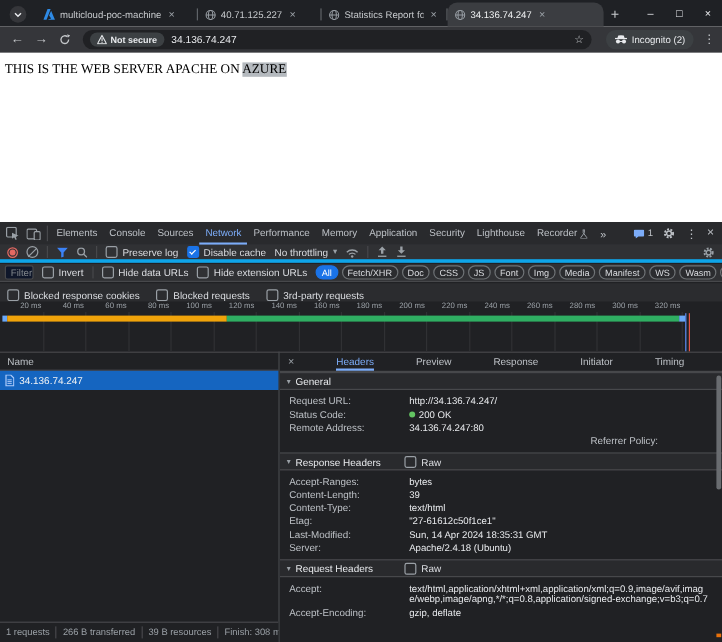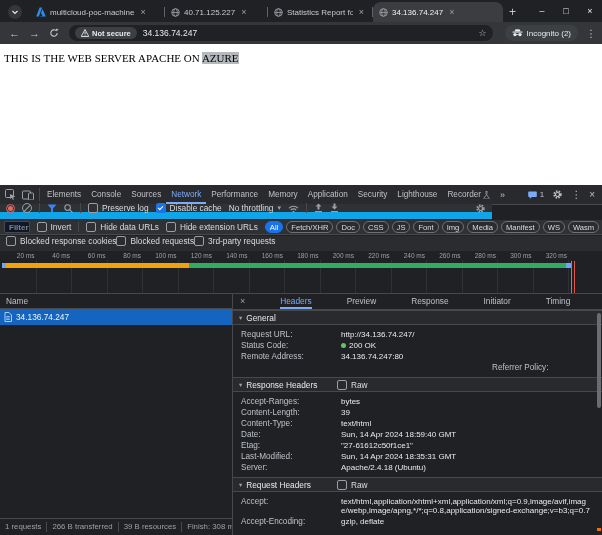--- a/index.html
+++ b/index.html
@@ -36,41 +36,41 @@
   .dt-tabbar{position:absolute;top:0;left:0;width:602px;height:19px;background:#292a2d;border-bottom:1px solid #47484b;display:flex;align-items:center;}
   .dt-lefticons{display:flex;align-items:center;gap:6px;padding:0 5px;border-right:1px solid #47484b;height:13px;}
   .dt-tabs{display:flex;align-items:center;height:100%;margin-left:2px;}
   .dt-tab{height:100%;display:flex;align-items:center;gap:2px;padding:0 5px;font-size:8.2px;color:#bdc1c6;white-space:nowrap;}
   .dt-tab.active{color:#7cacf8;box-shadow:inset 0 -2px 0 #7cacf8;}
   .dt-more{font-size:9px;color:#bdc1c6;padding:0 5px;}
   .dt-righticons{margin-left:auto;display:flex;align-items:center;gap:8px;padding-right:7px;}
   .issues{display:flex;align-items:center;gap:3px;}
   .issues .n{font-size:8px;color:#bdc1c6;}
   .dt-close{color:#bdc1c6;font-size:10px;}
-  .dt-row2{position:absolute;top:19px;left:0;width:492px;height:15px;background:#303134;border-bottom:7px solid #0ea5e9;display:flex;align-items:center;gap:7px;padding-left:6px;box-sizing:border-box;}
+  .dt-row2{position:absolute;top:19px;left:0;width:602px;height:15px;background:#303134;border-bottom:3px solid #0ea5e9;display:flex;align-items:center;gap:7px;padding-left:6px;box-sizing:border-box;}
   .vsep{width:1px;height:10px;background:#47484b;flex:none;}
   .rec{width:7px;height:7px;border:1.5px solid #e46962;border-radius:50%;position:relative;flex:none;}
   .rec::after{content:"";position:absolute;left:1px;top:1px;width:5px;height:5px;border-radius:50%;background:#e46962;}
   .clear{width:8px;height:8px;border:1px solid #9aa0a6;border-radius:50%;position:relative;flex:none;}
   .clear::after{content:"";position:absolute;left:-1px;top:3.5px;width:10px;height:1px;background:#9aa0a6;transform:rotate(-45deg);}
   .cb{width:8px;height:8px;border:1px solid #9aa0a6;border-radius:2px;background:transparent;flex:none;position:relative;}
   .cb.checked{background:#1a73e8;border-color:#1a73e8;}
   .cb.checked::after{content:"";position:absolute;left:1.5px;top:1.5px;width:4px;height:2px;border-left:1.2px solid #fff;border-bottom:1.2px solid #fff;transform:rotate(-45deg);}
   .lbl{font-size:8.3px;color:#dadce0;white-space:nowrap;}
   .cbgroup{display:flex;align-items:center;gap:4px;}
   .throttle{display:flex;align-items:center;gap:4px;}
   .caret{font-size:7px;color:#9aa0a6;}
   .row2-gear{margin-left:auto;margin-right:6px;}
   .dt-row3{position:absolute;top:35px;left:0;width:602px;height:15px;background:#303134;border-bottom:1px solid #47484b;display:flex;align-items:center;gap:7px;padding-left:4px;box-sizing:border-box;}
-  .filter-box{width:140px;height:10px;background:#0f172a;border:1px solid #47484b;border-radius:2px;display:flex;align-items:center;padding-left:4px;font-weight:bold;}
+  .filter-box{width:140px;height:10px;background:#0f172a;border:1px solid #47484b;border-radius:2px;display:flex;align-items:center;padding-left:4px;}
   .filter-box span{font-size:8px;color:#80868b;}
   .pills{display:flex;align-items:center;gap:3px;}
   .pill{border:1px solid #6e7275;border-radius:6px;padding:0.5px 4px;font-size:7.6px;color:#dadce0;white-space:nowrap;background:#2b2c2f;}
   .pill.active{background:#1a73e8;border-color:#1a73e8;color:#fff;}
-  .dt-row4{position:absolute;top:51px;left:0;width:602px;height:16px;background:#2b2c2f;border-bottom:1px solid #47484b;display:flex;align-items:flex-start;padding-left:6px;box-sizing:border-box;}
+  .dt-row4{position:absolute;top:51px;left:0;width:602px;height:16px;background:#2b2c2f;border-bottom:1px solid #47484b;display:flex;align-items:flex-end;gap:14px;padding-left:6px;box-sizing:border-box;}
   
   .waterfall{position:absolute;top:66px;left:0;width:602px;height:42px;background:#202124;border-bottom:1px solid #47484b;overflow:hidden;}
   .tick-label{position:absolute;top:1px;width:30px;text-align:right;font-size:6.5px;color:#9aa0a6;}
   .gridline{position:absolute;top:9px;bottom:0;width:1px;background:#303134;}
   .ov-seg{position:absolute;top:12px;height:5px;}
   .ev-line{position:absolute;top:10px;bottom:0;width:1px;}
   
   .dt-main{position:absolute;top:108px;left:0;width:602px;height:242px;}
   .dt-left{position:absolute;left:0;top:0;width:232px;height:100%;border-right:1px solid #47484b;}
   .name-hdr{height:15px;border-bottom:1px solid #47484b;display:flex;align-items:center;padding-left:6px;font-size:8.3px;color:#bdc1c6;}
@@ -474,24 +474,20 @@
               </div>
               <div class="hrow">
                 <span class="hkey">Content-Length:</span>
                 <span class="hval">39</span>
               </div>
               <div class="hrow">
                 <span class="hkey">Content-Type:</span>
                 <span class="hval">text/html</span>
               </div>
               <div class="hrow">
-                <span class="hkey">Date:</span>
-                <span class="hval">Sun, 14 Apr 2024 18:59:40 GMT</span>
-              </div>
-              <div class="hrow">
                 <span class="hkey">Etag:</span>
                 <span class="hval">"27-61612c50f1ce1"</span>
               </div>
               <div class="hrow">
                 <span class="hkey">Last-Modified:</span>
                 <span class="hval">Sun, 14 Apr 2024 18:35:31 GMT</span>
               </div>
               <div class="hrow">
                 <span class="hkey">Server:</span>
                 <span class="hval">Apache/2.4.18 (Ubuntu)</span>

